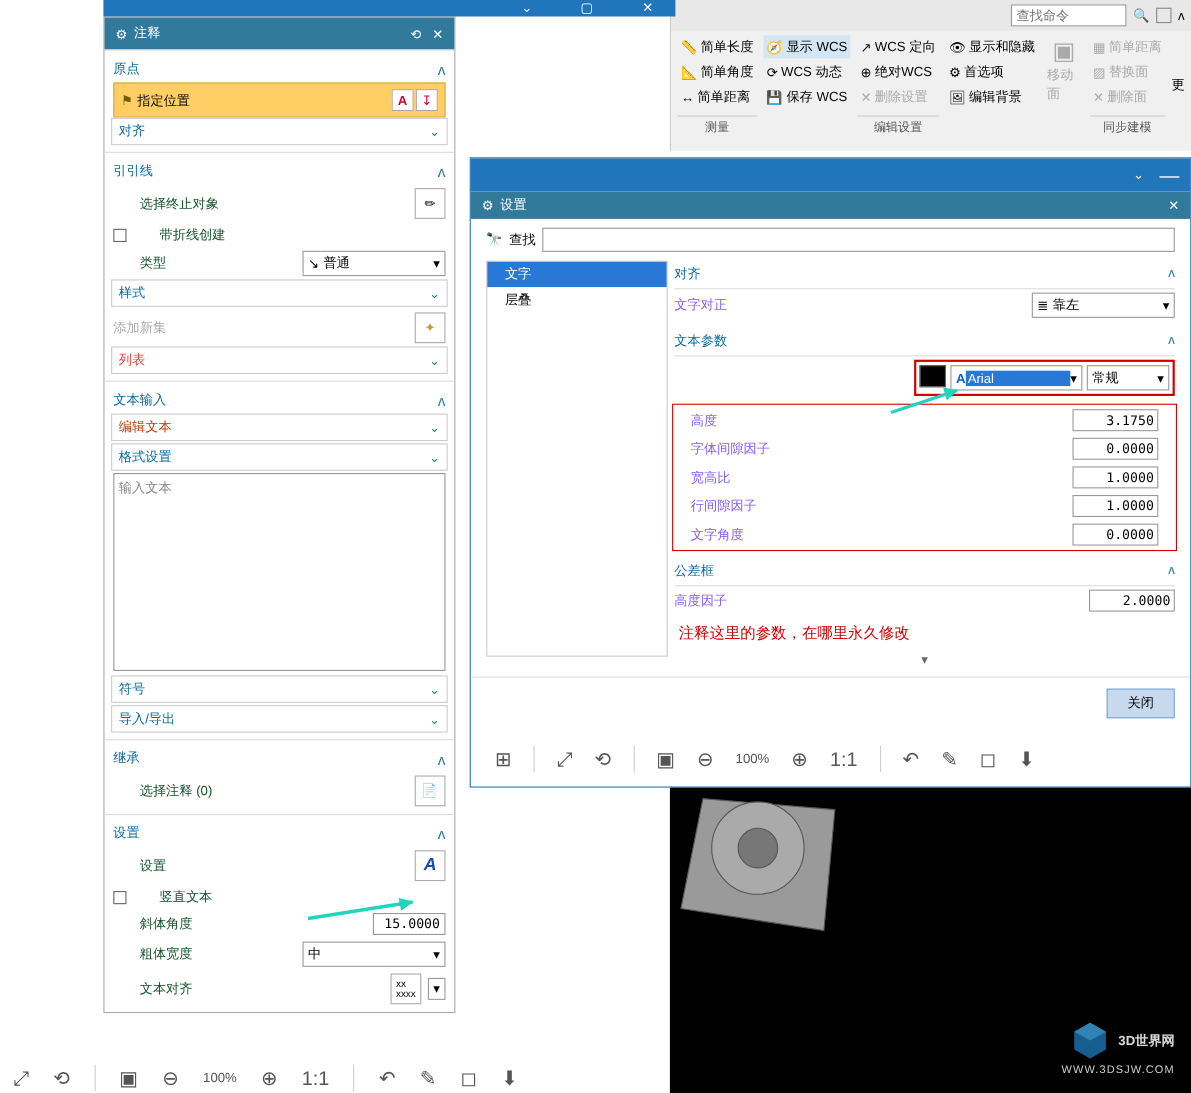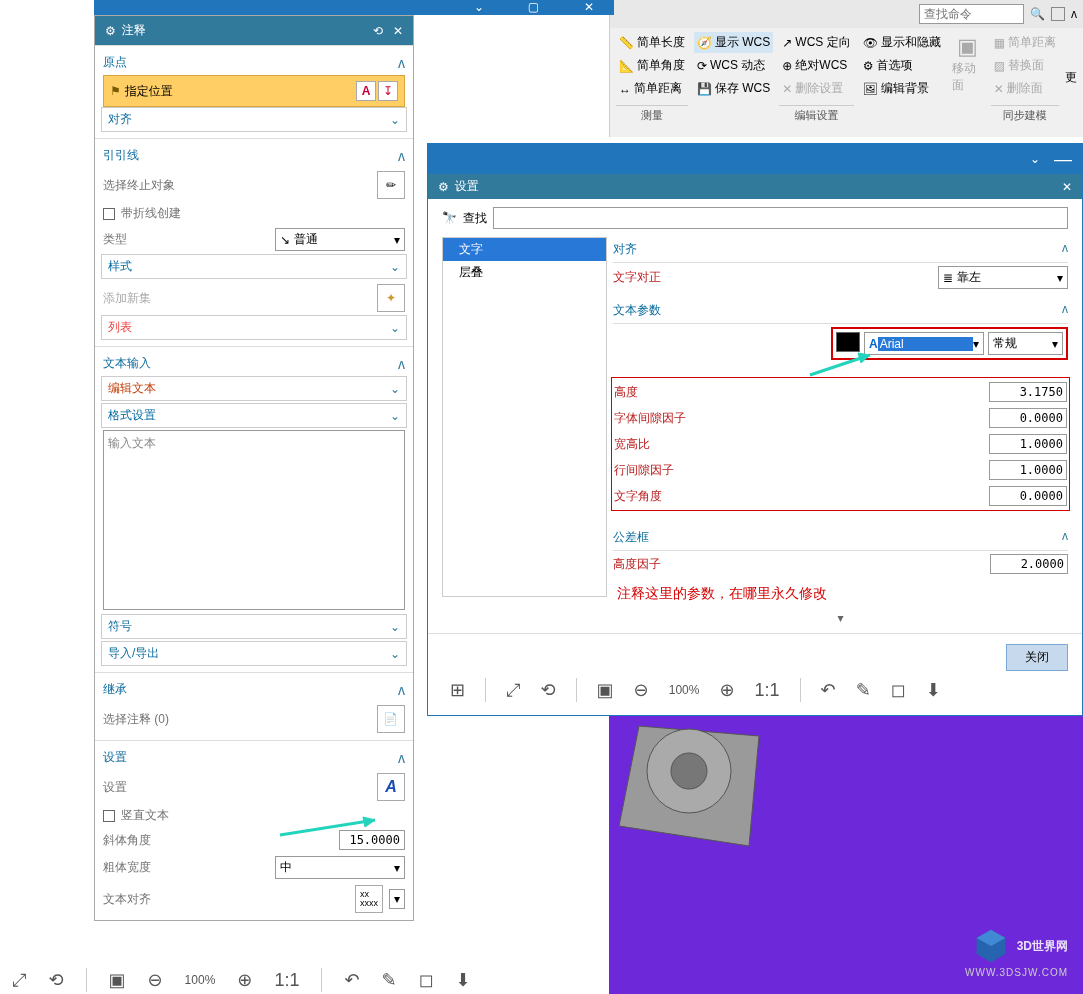--- a/index.html
+++ b/index.html
@@ -13,21 +13,21 @@
 .section { border-top: 1px solid #ddd; padding: 4px 8px; }
 .section-head { display: flex; align-items: center; padding: 4px 0; cursor: pointer; }
 .section-head .label { color: #0b6b9f; }
 .section-head .chev { margin-left: auto; color: #327a9b; font-size: 14px; }
 .row { display: flex; align-items: center; padding: 3px 0; gap: 6px; }
 .highlight-row { background: #ffcf66; padding: 5px 6px; display: flex; align-items: center; border: 1px solid #d9a63e; }
 .highlight-row .icons { margin-left: auto; display: flex; gap: 2px; }
 .mini-icon { width: 20px; height: 20px; background: #fff; border: 1px solid #aaa; display: inline-flex; align-items: center; justify-content: center; }
 .dropdown-row { background: #fff; border: 1px solid #ccc; padding: 3px 6px; display: flex; align-items: center; margin: 0 -2px 2px -2px; }
 .dropdown-row .chev { margin-left: auto; color: #327a9b; }
-.label-text { color: #737373; }
+.label-text { color: #14532d; margin-left: 24px; }
 .select-box { border: 1px solid #999; background: #fff; padding: 2px 4px; width: 130px; display: flex; align-items: center; }
 .select-box .chev { margin-left: auto; }
 .text-input-area { border: 1px solid #999; width: 100%; height: 180px; padding: 4px; color: #888; margin-top: 2px; }
 input[type=text].num-input { border: 1px solid #999; padding: 2px 4px; width: 66px; text-align: right; font-family: monospace; }
 .big-icon { width: 28px; height: 28px; border: 1px solid #aaa; background: #fff; display: inline-flex; align-items: center; justify-content: center; margin-left: auto; }
 
 
 .top-right { position: absolute; right: 0; top: 0; width: 474px; height: 137px; background: #f0f0f0; border-left: 1px solid #ccc; }
 .search-row { display: flex; align-items: center; justify-content: flex-end; padding: 4px 6px; gap: 6px; background: #e8e8e8; }
 .search-row input { width: 105px; border: 1px solid #999; padding: 2px 4px; }
@@ -47,56 +47,56 @@
 .find-row { display: flex; align-items: center; gap: 6px; margin-bottom: 8px; }
 .find-row input { flex: 1; border: 1px solid #999; padding: 3px; }
 .two-col { display: flex; gap: 6px; }
 .left-list { width: 165px; border: 1px solid #ccc; height: 360px; }
 .left-list .item { padding: 3px 16px; }
 .left-list .item.sel { background: #2878d8; color: #fff; }
 .right-props { flex: 1; }
 .prop-sec-head { color: #0b6b9f; padding: 4px 0; display: flex; border-bottom: 1px solid #ddd; }
 .prop-sec-head .chev { margin-left: auto; color: #327a9b; }
 .prop-row { display: flex; align-items: center; padding: 3px 0; }
-.prop-row .plabel { color: #b91c1c; }
+.prop-row .plabel { color: #8b5cf6; }
 .prop-row .pval { margin-left: auto; }
 .prop-row input.num { width: 78px; text-align: right; font-family: monospace; border: 1px solid #999; padding: 2px 3px; }
 .font-box { display: flex; gap: 4px; margin-left: auto; border: 2px solid #d40000; padding: 3px; }
 .color-swatch { width: 24px; height: 20px; background: #000; border: 1px solid #666; }
 .font-select { width: 120px; border: 1px solid #999; background: #fff; display: flex; align-items: center; padding: 2px 4px; }
 .font-select .sel-inner { background: #2878d8; color: #fff; flex:1; padding: 0 2px; }
 .style-select { width: 75px; border: 1px solid #999; background: #fff; display: flex; align-items: center; padding: 2px 4px; }
 .red-note { color: #d40000; font-size: 14px; padding: 8px 4px; }
 .close-btn { background: #c7d9ed; border: 1px solid #7ba8d4; padding: 4px 18px; margin-left: auto; display: block; }
 .btn-row { display: flex; padding: 10px 14px; border-top: 1px solid #ddd; }
 
 
 .bottom-toolbar { position: absolute; left: 440px; top: 670px; width: 640px; height: 40px; display: flex; align-items: center; gap: 20px; padding: 0 10px; color: #555; }
 .bottom-toolbar .tb-icon { font-size: 18px; }
 
 
 .bl-toolbar { position: absolute; left: 12px; top: 968px; display: flex; align-items: center; gap: 22px; color: #555; }
 .bl-toolbar .tb-icon { font-size: 18px; }
 
 
-.viewport { position: absolute; left: 609px; top: 716px; width: 474px; height: 278px; background: #6d28d9; }
+.viewport { position: absolute; left: 609px; top: 716px; width: 474px; height: 278px; background: #000000; }
 .watermark { position: absolute; right: 15px; bottom: 30px; color: #fff; font-size: 30px; font-weight: bold; opacity: 0.85; display: flex; align-items: center; gap: 8px; }
 .watermark-sub { position: absolute; right: 15px; bottom: 16px; color: #ccc; font-size: 10px; letter-spacing: 1px; }
 .wm-cube { width: 36px; height: 36px; }
 
 
 .arrow1 { position: absolute; left: 275px; top: 815px; }
 .arrow2 { position: absolute; left: 805px; top: 350px; }
 .arrow-svg { stroke: #23d4bd; fill: #23d4bd; }
 
 .checkbox-box { width: 12px; height: 12px; border: 1px solid #666; display: inline-block; }
 .flag-icon { color: #7a5a00; }
 .disabled-label { color: #aaa; }
 
-.red-outline-group { border: 1px solid #d40000; margin: 14px -2px; padding: 1px 2px; }
+.red-outline-group { border: 1px solid #d40000; margin: 4px -2px; padding: 1px 16px; }
 .sep-v { width: 1px; background: #ccc; height: 24px; }
 .small-sq { width: 14px; height: 14px; border: 1px solid #888; }
 </style>
 </head>
 <body>
 
 <div class="left-panel">
   <div class="panel-title">
     <span class="gear">⚙</span>
     <span>注释</span>

